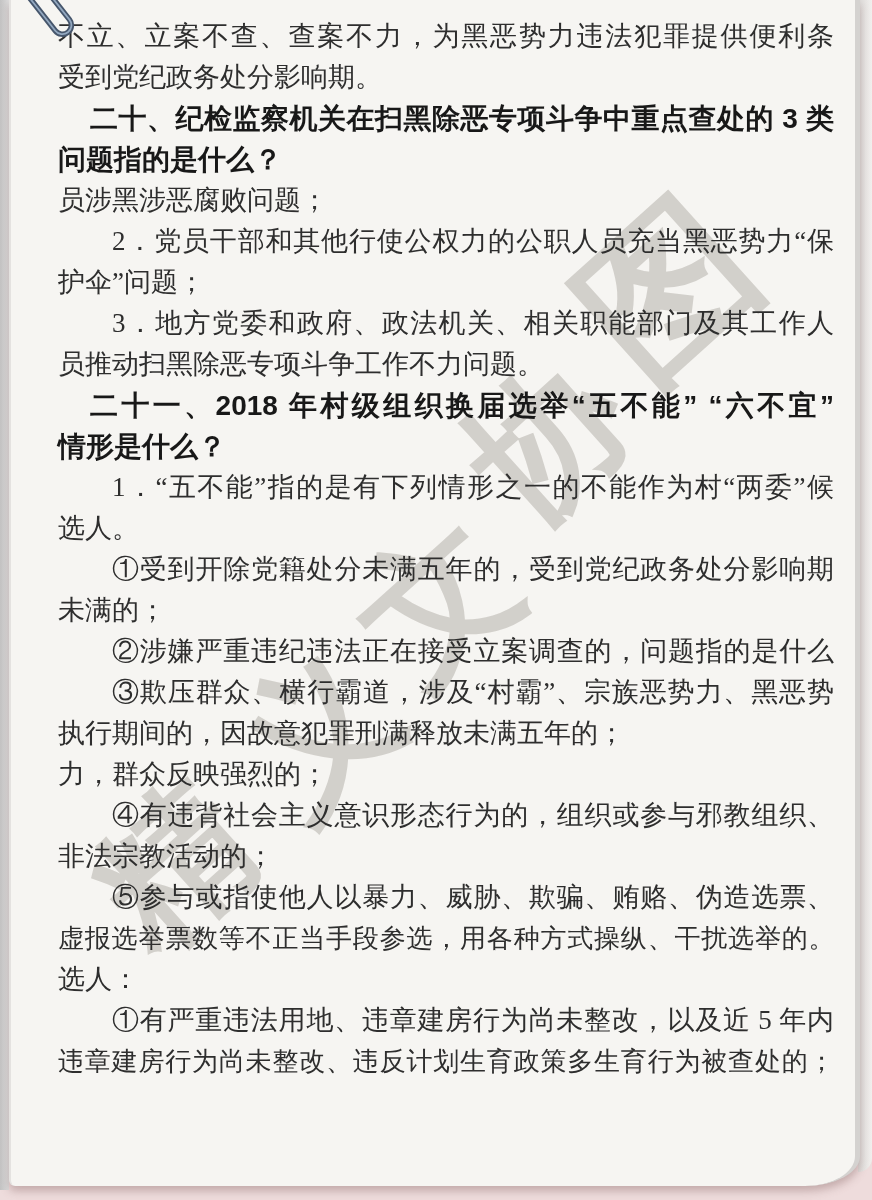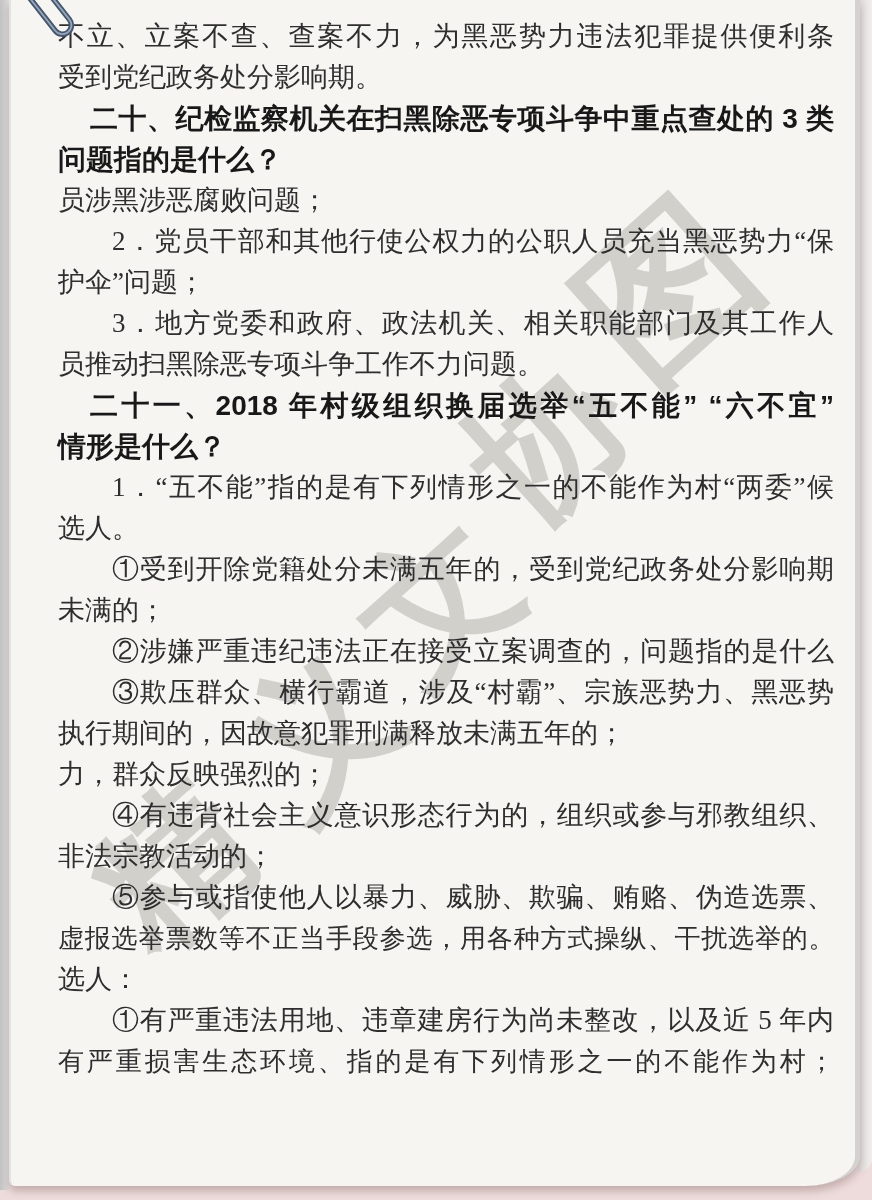--- a/index.html
+++ b/index.html
@@ -88,21 +88,21 @@
       <div class="line ind j">②涉嫌严重违纪违法正在接受立案调查的，问题指的是什么</div>
       <div class="line ind j">③欺压群众、横行霸道，涉及“村霸”、宗族恶势力、黑恶势</div>
       <div class="line">执行期间的，因故意犯罪刑满释放未满五年的；</div>
       <div class="line">力，群众反映强烈的；</div>
       <div class="line ind j">④有违背社会主义意识形态行为的，组织或参与邪教组织、</div>
       <div class="line">非法宗教活动的；</div>
       <div class="line ind j">⑤参与或指使他人以暴力、威胁、欺骗、贿赂、伪造选票、</div>
       <div class="line j tight">虚报选举票数等不正当手段参选，用各种方式操纵、干扰选举的。</div>
       <div class="line">选人：</div>
       <div class="line ind j">①有严重违法用地、违章建房行为尚未整改，以及近 5 年内</div>
-      <div class="line j tight">有严重损害生态环境、指的是有下列情形之一的不能作为村；</div>
+      <div class="line j tight">违章建房行为尚未整改、违反计划生育政策多生育行为被查处的；</div>
     </div>
 
   <svg class="clip-svg" width="110" height="60" aria-hidden="true">
     <g transform="translate(44,26) rotate(-38)">
       <rect x="-9" y="-78" width="18" height="86" rx="9" fill="none" stroke="#46566c" stroke-width="5.5"></rect>
       <rect x="-9" y="-78" width="18" height="86" rx="9" fill="none" stroke="#93a8c0" stroke-width="1.8"></rect>
     </g>
   </svg>
 </div>
 

